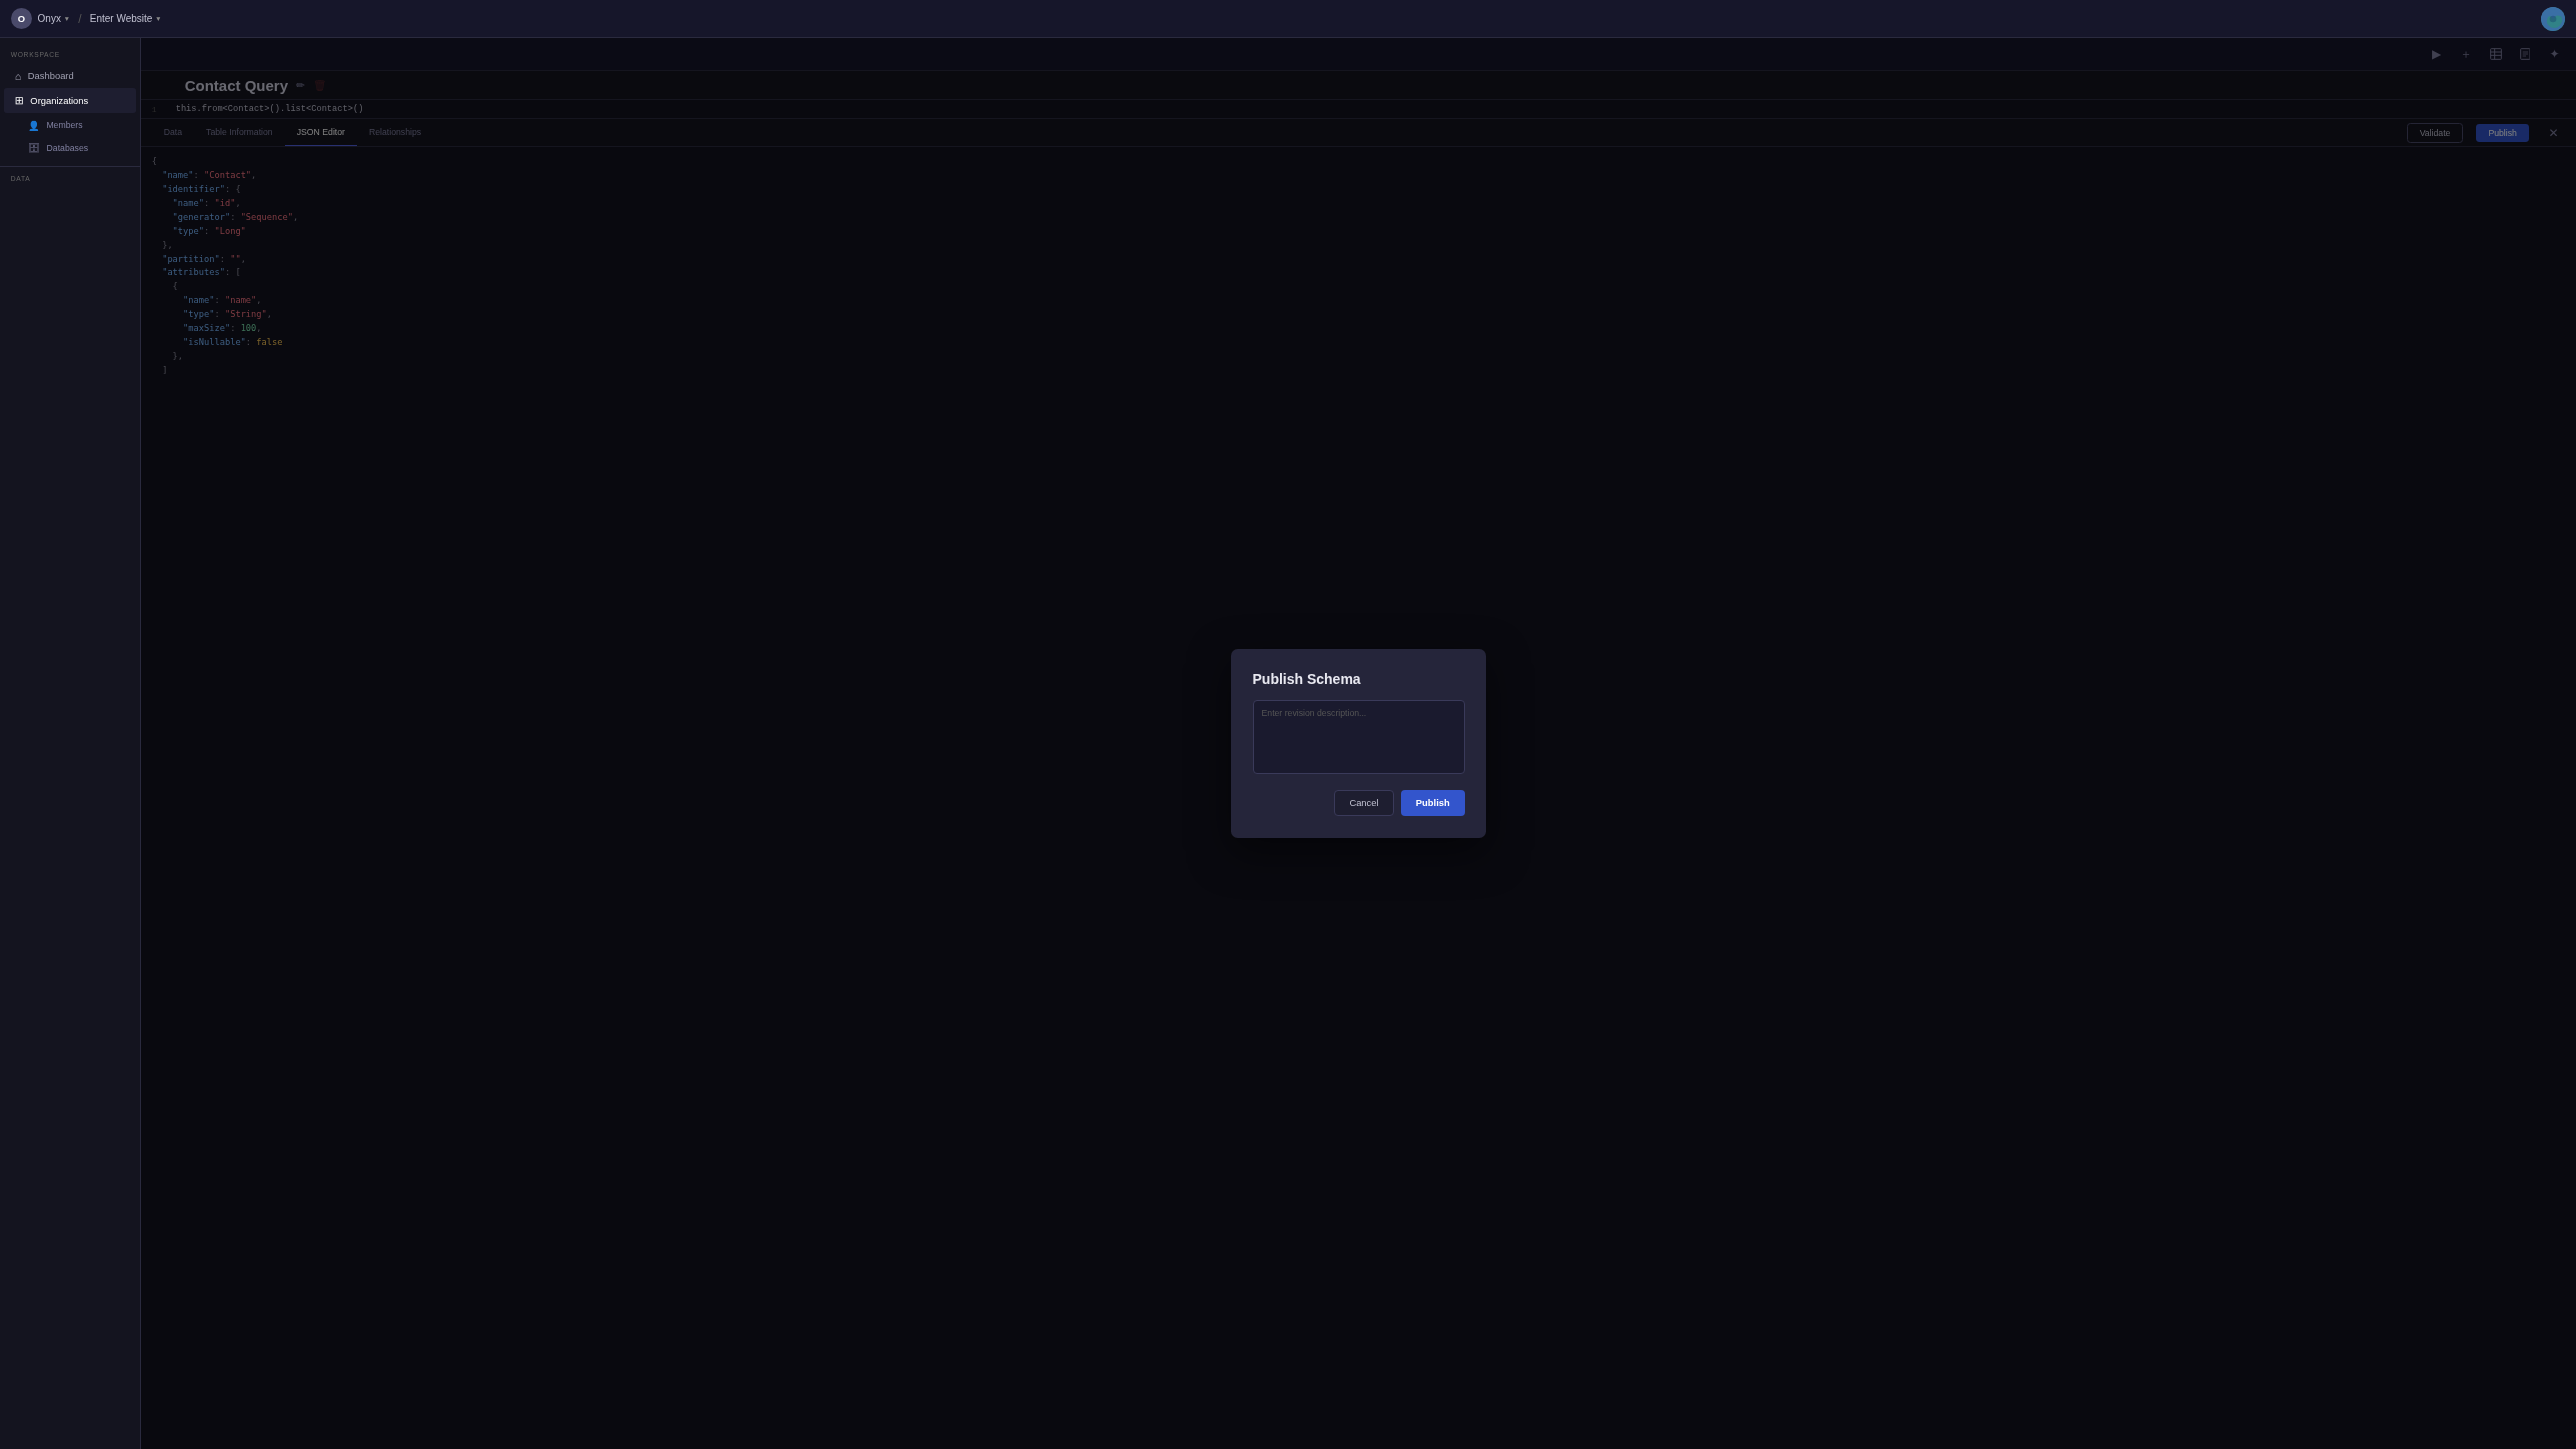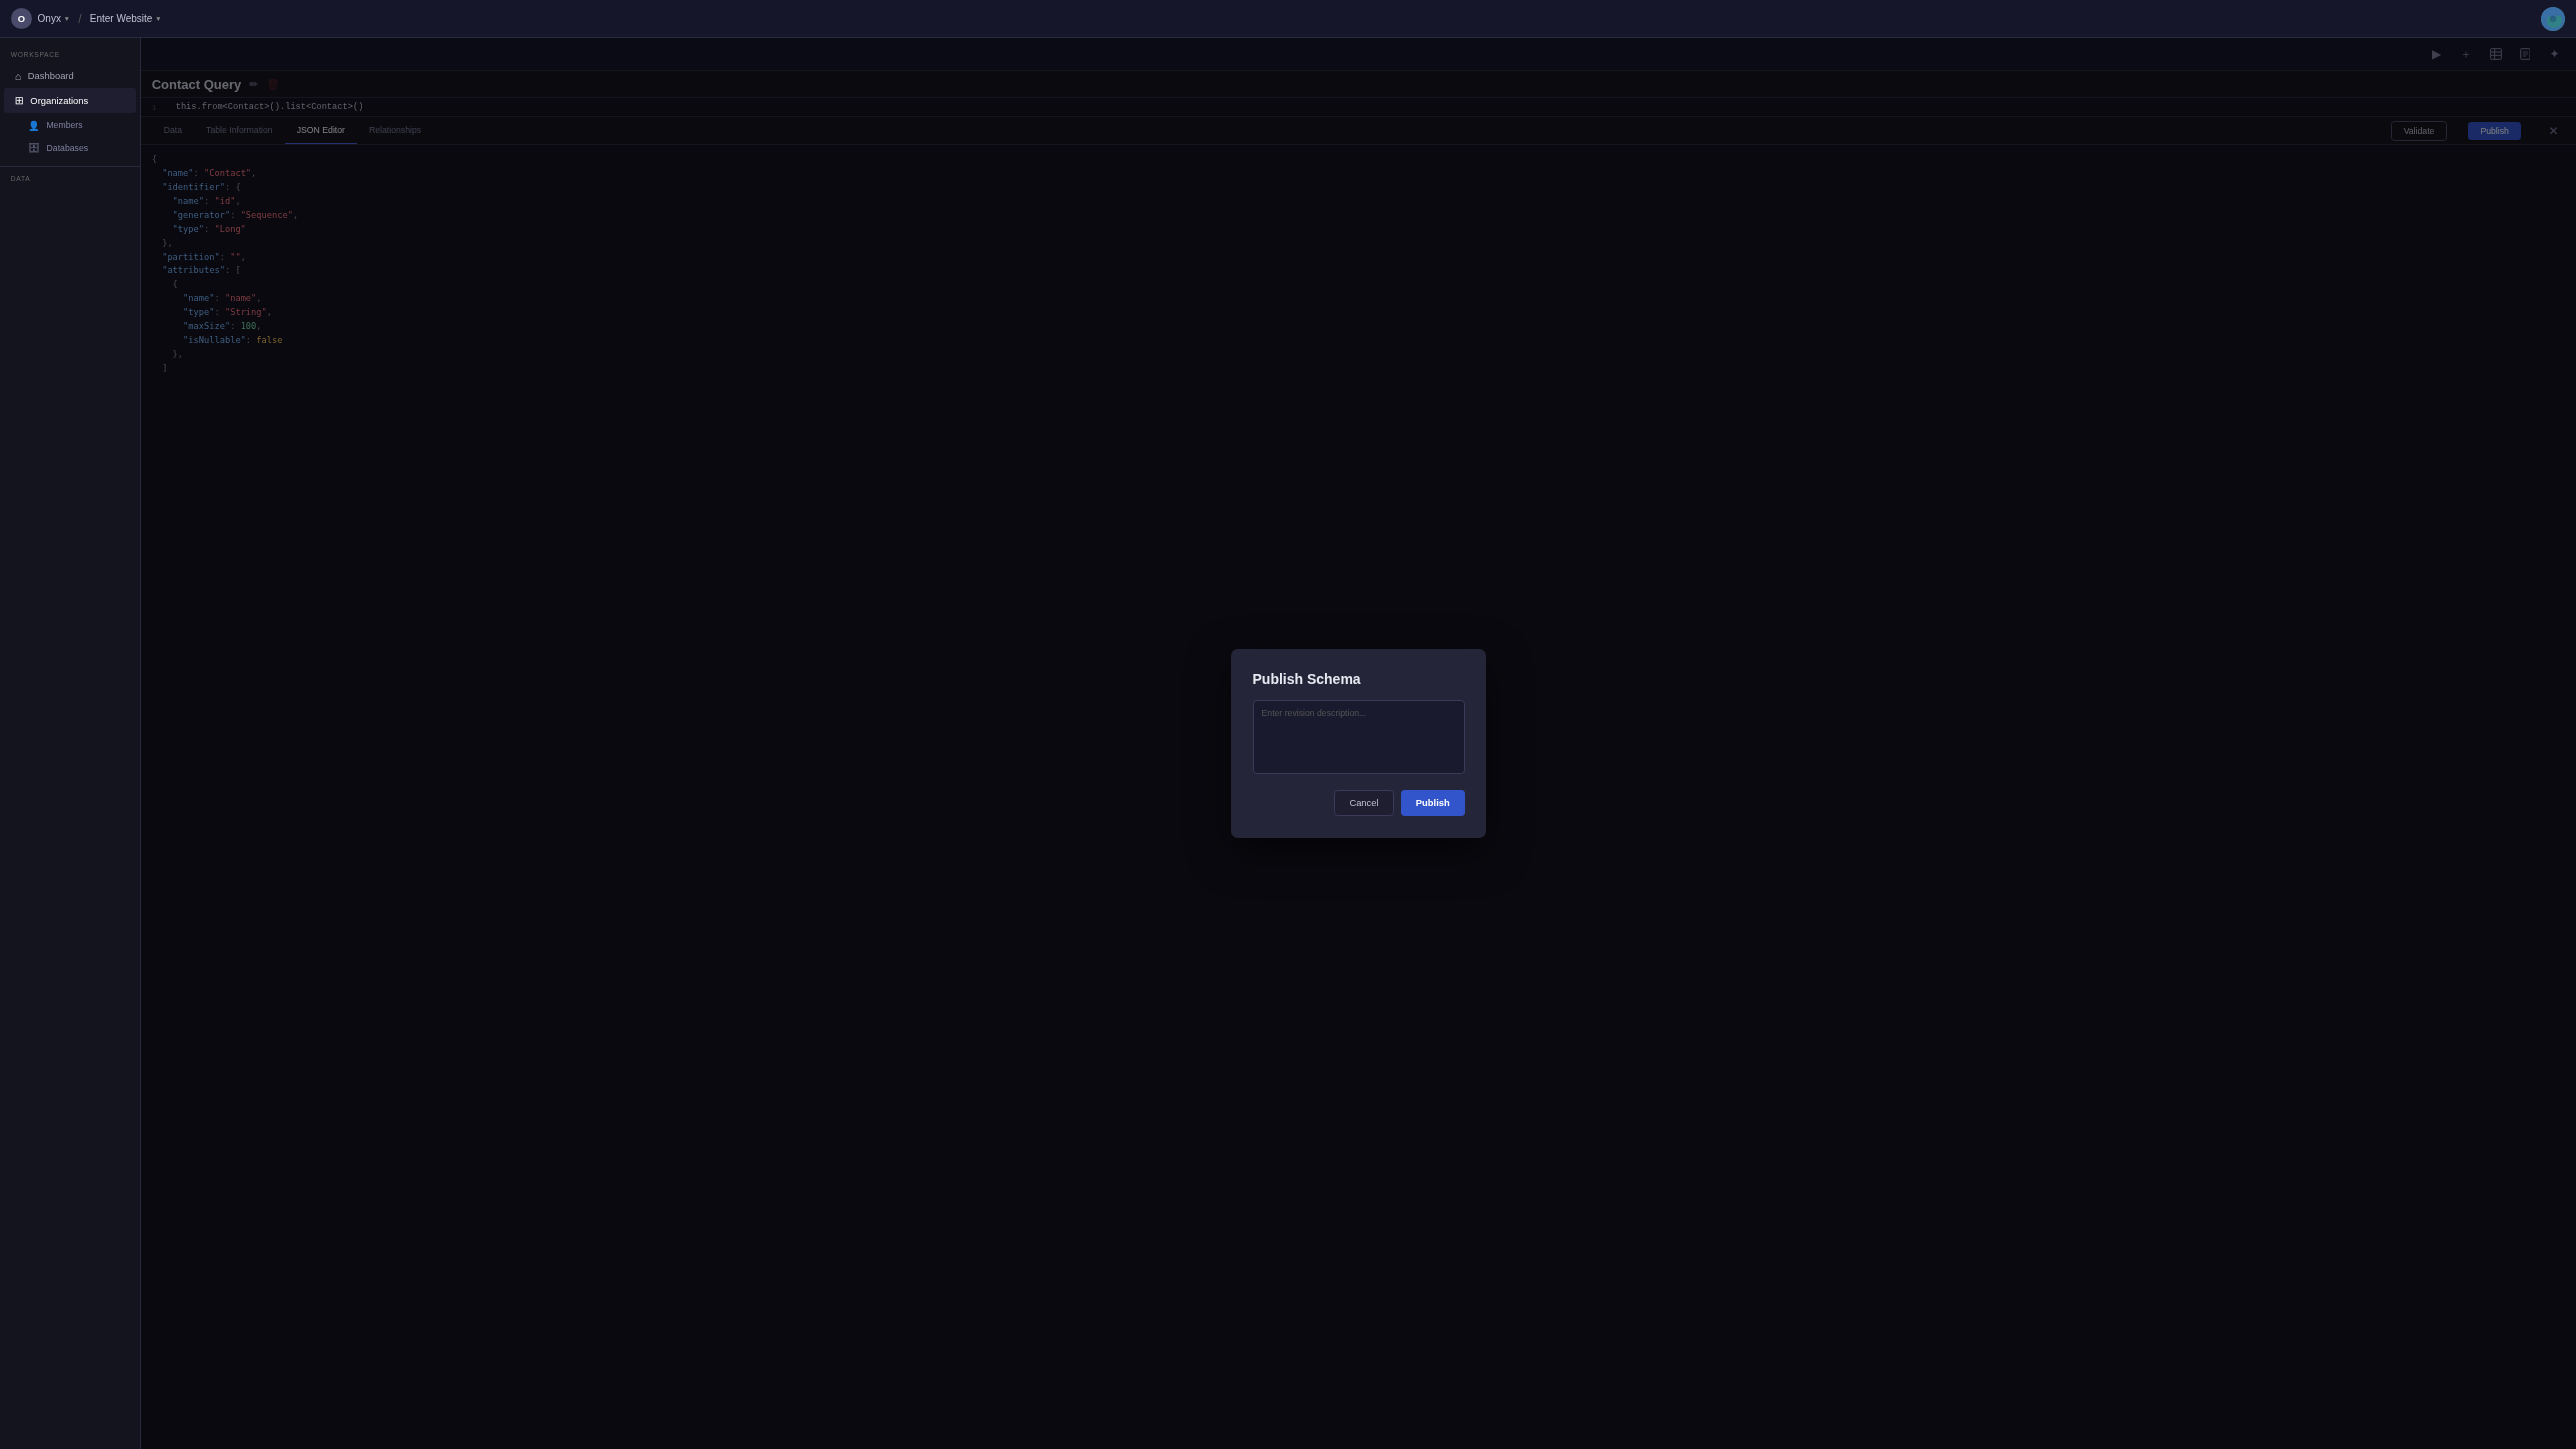--- a/index.html
+++ b/index.html
@@ -159,23 +159,24 @@
     
     .code-bar {
       display: flex;
       align-items: center;
       padding: 5.4px 10.7px;
       background: #14141f;
       border-bottom: 0.7px solid #2a2a3e;
       gap: 8px;
     }
     .code-title {
-      font-size: 13px;
+      font-size: 15px;
       font-weight: 600;
       color: #d0d0e0;
+      margin-left: 33px;
     }
     .code-bar-icon {
       cursor: pointer;
       font-size: 10.7px;
       color: #8080a0;
     }
     .code-line {
       display: flex;
       align-items: center;
       padding: 4px 10.7px;
@@ -210,21 +211,21 @@
       transition: color 0.2s;
     }
     .tab.active {
       color: #fff;
       border-bottom-color: #5060e0;
     }
     .tabs-right {
       margin-left: auto;
       display: flex;
       align-items: center;
-      gap: 21px;
+      gap: 13px;
     }
     .validate-btn {
       padding: 4px 12px;
       background: transparent;
       border: 0.7px solid #4a4a6a;
       color: #c0c0d0;
       border-radius: 3.4px;
       font-size: 8.7px;
       cursor: pointer;
     }

